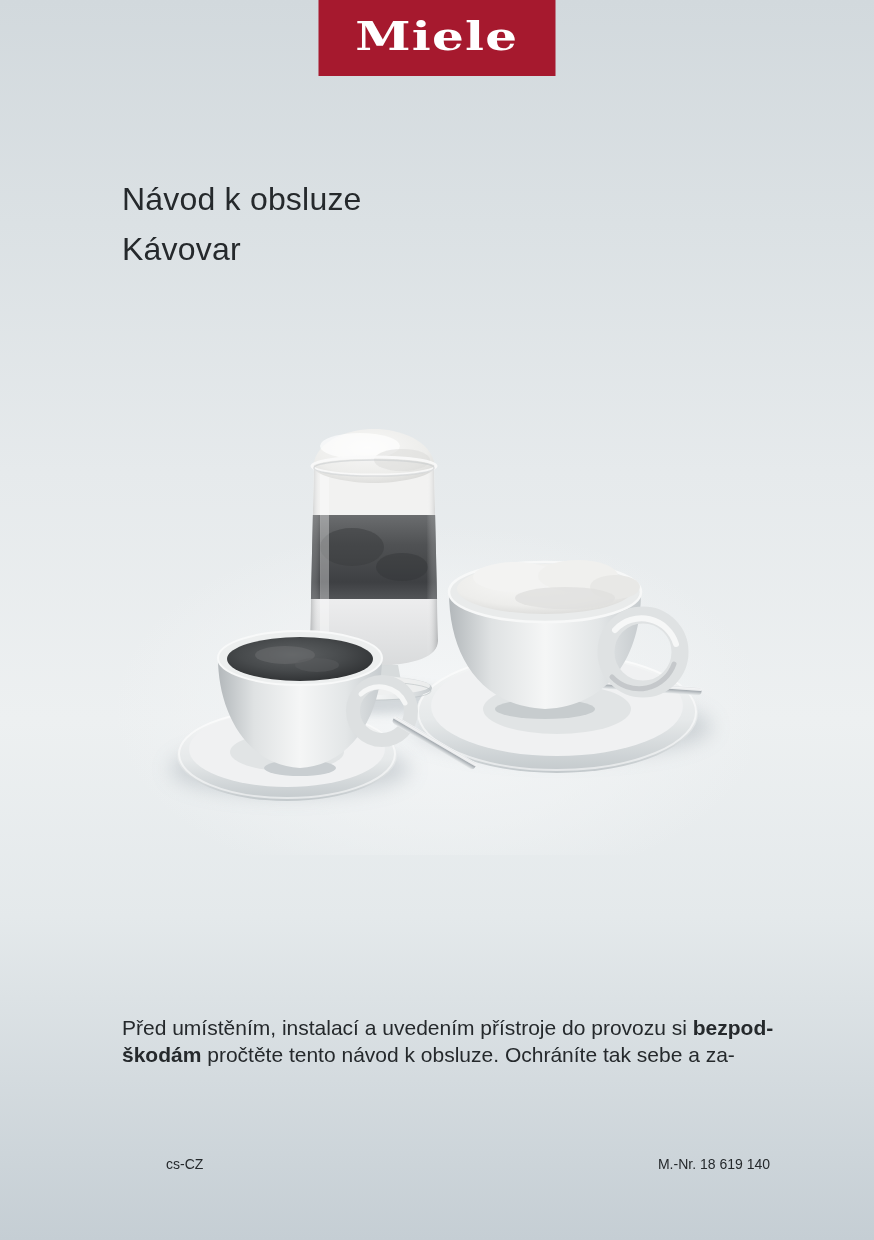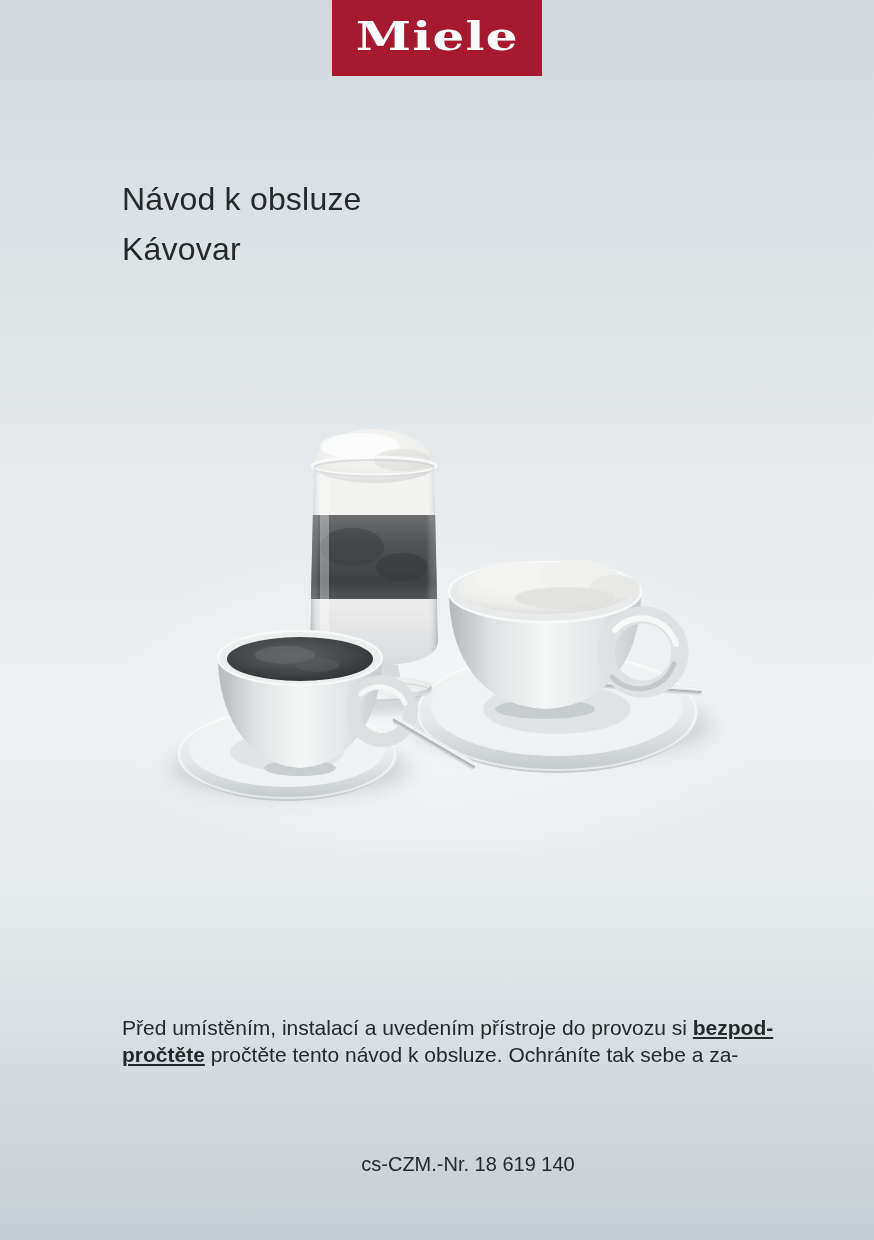--- a/index.html
+++ b/index.html
@@ -10,21 +10,21 @@
     margin:0 auto;
     overflow:hidden;
     font-family:"Liberation Sans", sans-serif;
     color:#25292c;
     background:linear-gradient(180deg,
       #d2d9dd 0%, #dbe1e4 18%, #e6eaec 38%, #edf0f1 58%,
       #e4e9eb 74%, #d4dbdf 87%, #c5ced4 100%);
   }
   .logo{
     position:absolute;top:0;left:50%;transform:translateX(-50%);
-    width:210px;height:76px;
+    width:237px;height:76px;
     background:#a6192e;
     display:flex;align-items:center;justify-content:center;text-align:right;
   }
   .logo-text{
     font-family:"DejaVu Serif", serif;
     font-weight:bold;
     font-size:40px;
     letter-spacing:1px;
     color:#ffffff;
     transform:scaleX(1.25);
@@ -34,26 +34,26 @@
   .title{
     position:absolute;left:122px;top:174px;
     font-size:32px;line-height:50px;font-weight:400;
     letter-spacing:0.2px;
   }
   .photo{position:absolute;left:110px;top:415px;width:640px;height:440px;}
   .notice{
     position:absolute;left:122px;top:1015px;width:660px;
     font-size:21px;line-height:26.5px;
   }
-  .notice b{font-weight:bold;text-decoration:underline;}
+  .notice b{font-weight:bold;}
   .notice .nline{white-space:nowrap;}
   .footer{
     position:absolute;left:122px;right:104px;top:1151px;
-    display:flex;justify-content:center;
-    font-size:20px;line-height:26px;margin-left:44px;
+    display:flex;justify-content:space-between;
+    font-size:14px;line-height:26px;margin-left:44px;
   }
 </style>
 </head>
 <body>
 
 <div class="page">
 
   <div class="logo">
     <span class="logo-text">Miele</span>
   </div>
@@ -211,21 +211,21 @@
       </g>
       <g transform="rotate(30.4 285 305)">
         <rect x="283" y="301" width="95" height="8" rx="4" fill="url(#silverG)"></rect>
         <rect x="283" y="302" width="95" height="2.5" rx="1" fill="#ffffff" opacity="0.7"></rect>
       </g>
     </g>
   </svg>
 
   <div class="notice">
     <div class="nline"><span>Před umístěním, instalací a uvedením přístroje do provozu si </span><b>bezpod-</b></div>
-    <div class="nline"><b>pročtěte</b><span> pročtěte tento návod k obsluze. Ochráníte tak sebe a za-</span></div>
+    <div class="nline"><b>škodám</b><span> pročtěte tento návod k obsluze. Ochráníte tak sebe a za-</span></div>
   </div>
 
   <div class="footer">
     <span>cs-CZ</span>
     <span>M.-Nr. 18 619 140</span>
   </div>
 
 </div>
 
 </body></html>

